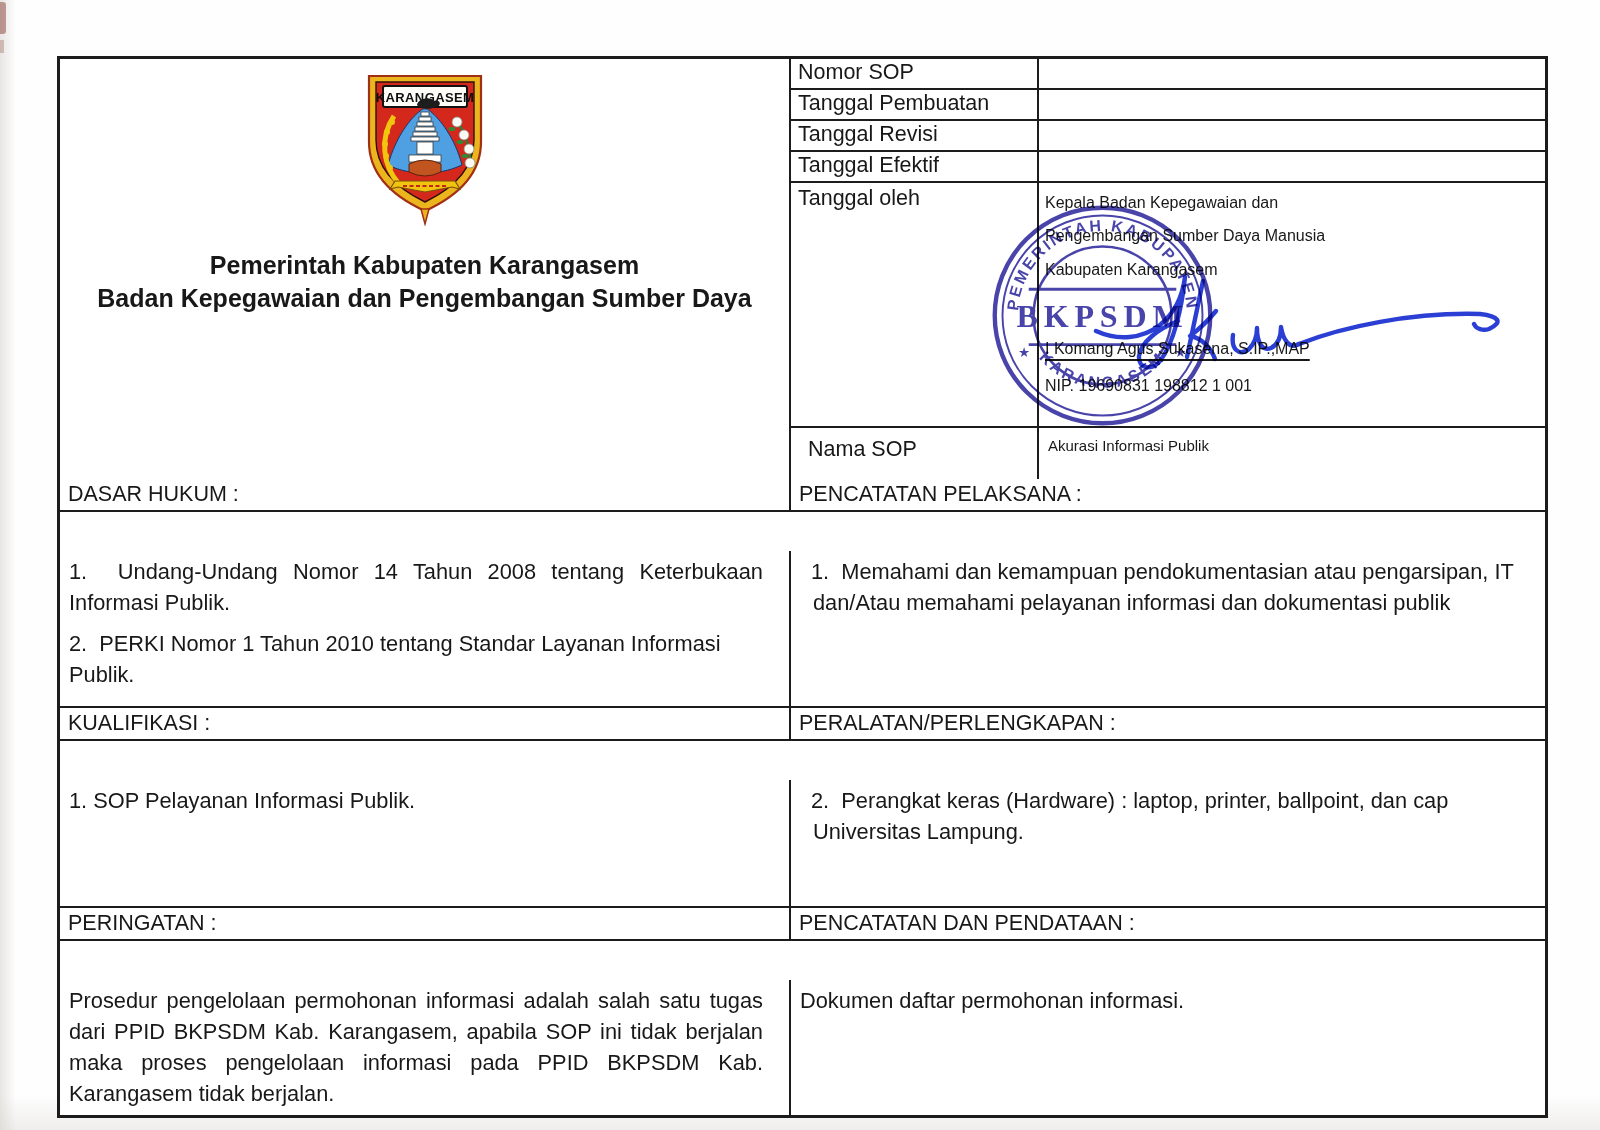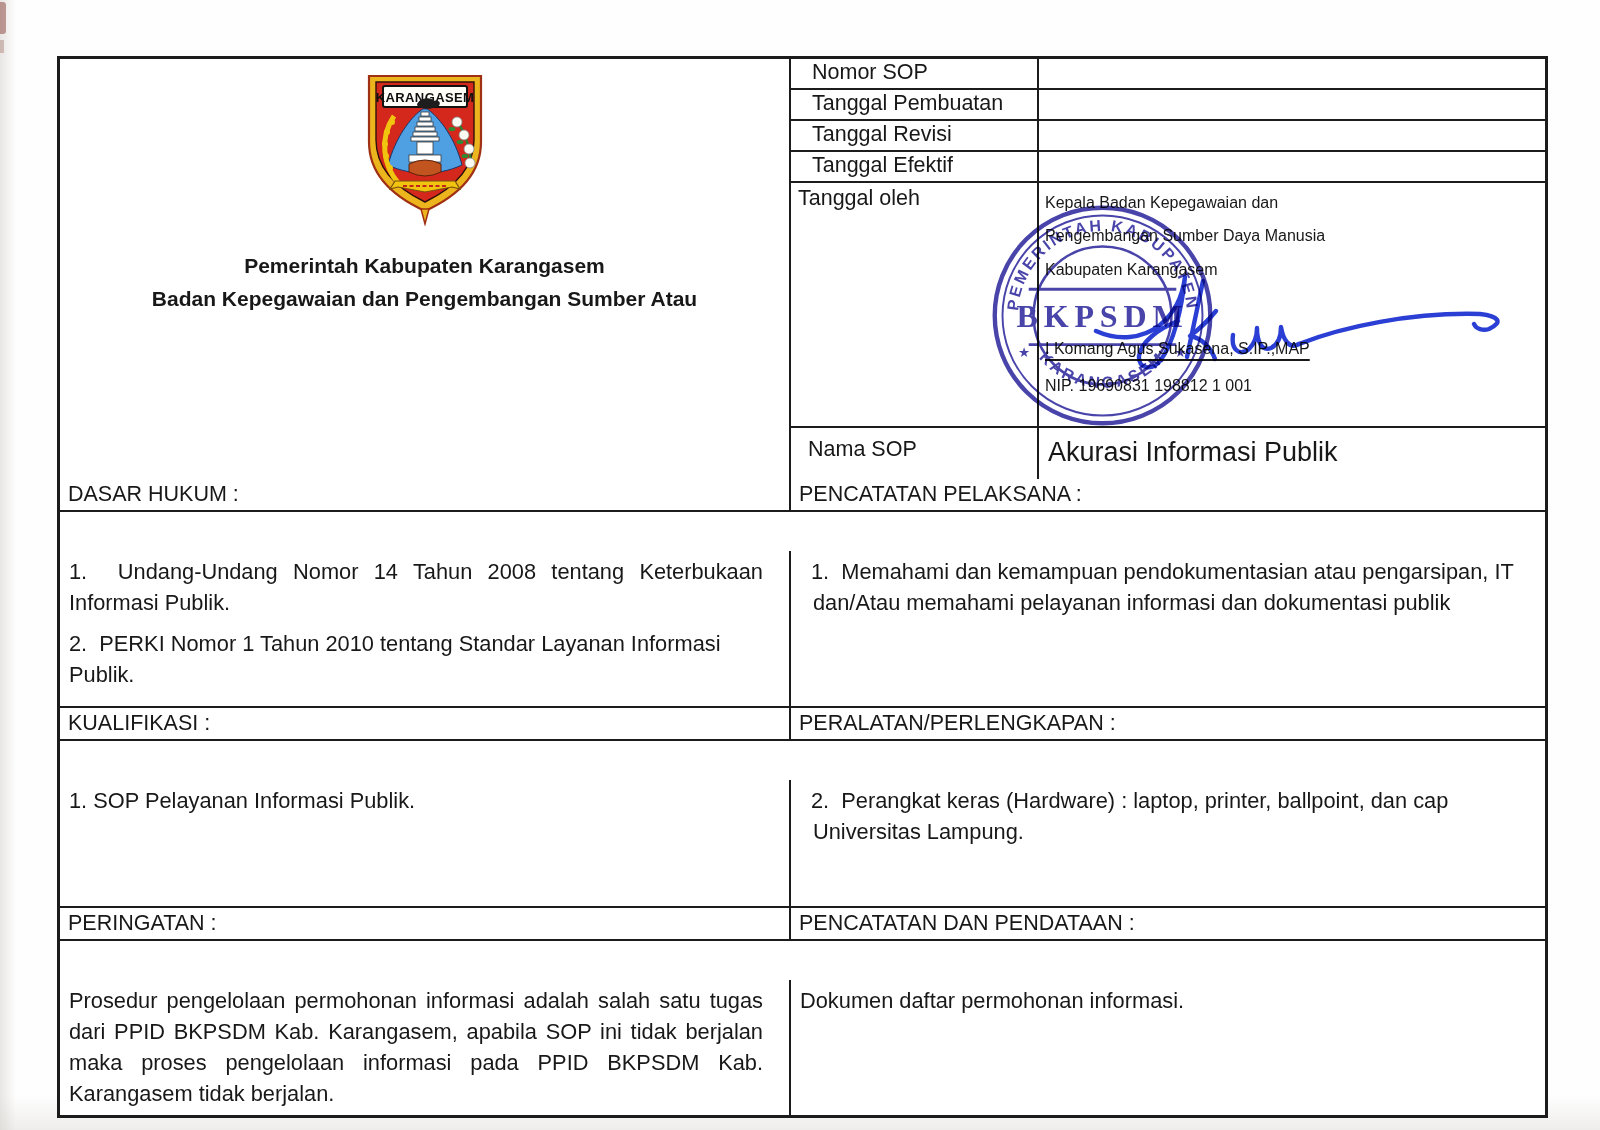--- a/index.html
+++ b/index.html
@@ -26,34 +26,34 @@
     width: 1491px; border: 3px solid #1c1c1c;
     background: #fff;
   }
   .band { display: grid; grid-template-columns: 731px 1fr; }
   .bdr-r { border-right: 2px solid #1c1c1c; }
   .bdr-b { border-bottom: 2px solid #1c1c1c; }
 
   
   .header-left { height: 420px; display:flex; flex-direction:column; align-items:center; }
   .logo-svg { margin-top: 13px; width: 128px; height: 154px; }
-  .org-lines { margin-top: 23px; text-align: center; font-weight: bold; font-size: 21px; line-height: 33px; }
+  .org-lines { margin-top: 23px; text-align: center; font-weight: bold; font-size: 25px; line-height: 33px; }
   .header-right { display:flex; flex-direction:column; height:420px; }
   .info-row { display:grid; grid-template-columns: 248px 1fr; height: 31px; border-bottom: 2px solid #1c1c1c; }
-  .info-row .lbl { border-right: 2px solid #1c1c1c; padding: 1px 21px; font-size: 21.5px; }
+  .info-row .lbl { border-right: 2px solid #1c1c1c; padding: 1px 7px; font-size: 21.5px; }
   .info-row .val { padding: 1px 7px; font-size: 21.5px; }
   .approve-row { display:grid; grid-template-columns: 248px 1fr; height: 246px; border-bottom: 2px solid #1c1c1c; position: relative; }
   .approve-row .lbl { border-right: 2px solid #1c1c1c; padding: 3px 7px; font-size: 21.5px; }
   .approve-val { padding: 3px 6px 0 6px; font-size: 16px; line-height: 33.5px; }
   .signer { margin-top: 46px; }
   .signer-name { text-decoration: underline; text-decoration-thickness: 2px; text-underline-offset: 5px; }
   .signer-nip { margin-top: 3px; }
   .nama-row { display:grid; grid-template-columns: 248px 1fr; height: 51px; }
   .nama-row .lbl { border-right: 2px solid #1c1c1c; padding: 9px 17px 0; font-size: 21.5px; }
-  .nama-row .val { padding: 9px 9px 0; font-size: 27px; }
+  .nama-row .val { padding: 9px 9px 0; font-size: 15px; }
 
   
   .sec-head { font-size: 21.5px; padding: 3px 8px; height: 33px; }
   .sec-body { min-height: 128px; font-size: 21.8px; line-height: 31px; padding: 5px 10px 6px 9px; margin-top: 39px; }
   .sec-body p { margin-bottom: 10px; }
   .just { text-align: justify; }
   .pad-num { padding-left: 13px; text-indent: -2px; }
   .left-pad-right { padding-right: 26px; }
 
   
@@ -119,21 +119,21 @@
           <ellipse cx="104" cy="84" rx="3.4" ry="2" fill="#2e8b34"></ellipse>
         </g>
 
         <g>
           <path d="M 34,109 L 94,109 L 99,117 L 91,115 L 64,120 L 37,115 L 29,117 Z" fill="#f1c40f" stroke="#7a500f" stroke-width="1.2"></path>
           <line x1="42" y1="114" x2="86" y2="114" stroke="#c0261a" stroke-width="2" stroke-dasharray="4 2.5"></line>
         </g>
       </svg>
       <div class="org-lines">
         <div>Pemerintah Kabupaten Karangasem</div>
-        <div>Badan Kepegawaian dan Pengembangan Sumber Atau</div>
+        <div>Badan Kepegawaian dan Pengembangan Sumber Daya</div>
       </div>
     </div>
 
     <div class="header-right">
       <div class="info-row">
         <div class="lbl">Nomor SOP</div>
         <div class="val"></div>
       </div>
       <div class="info-row">
         <div class="lbl">Tanggal Pembuatan</div>

